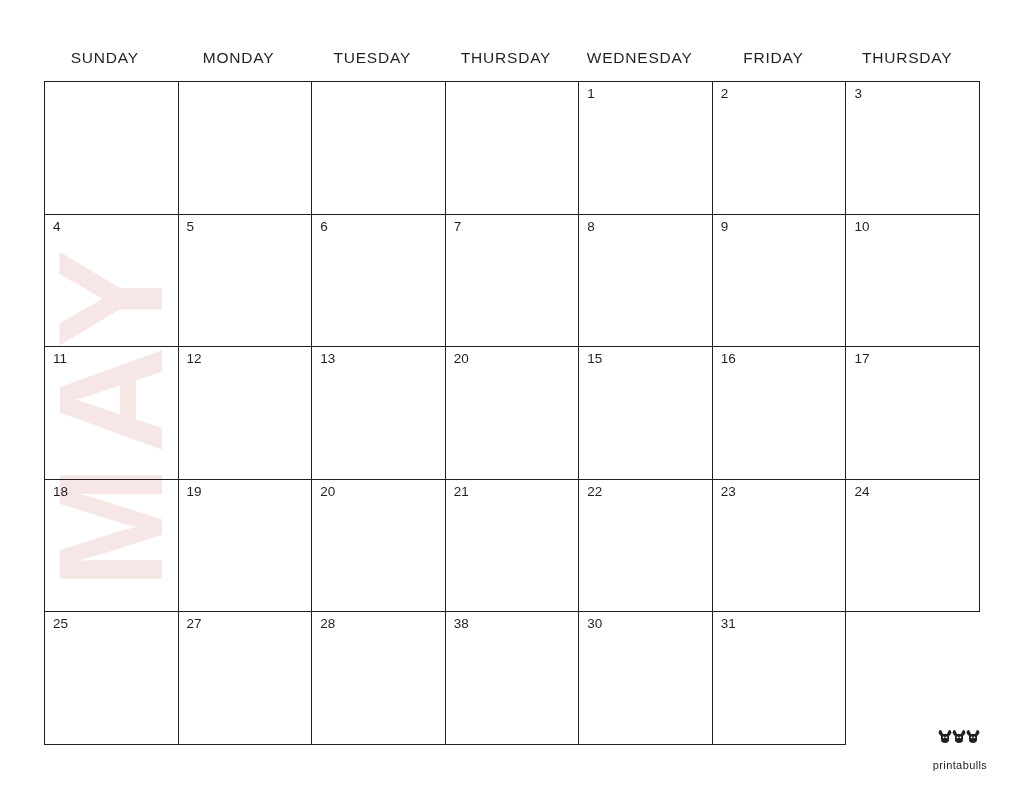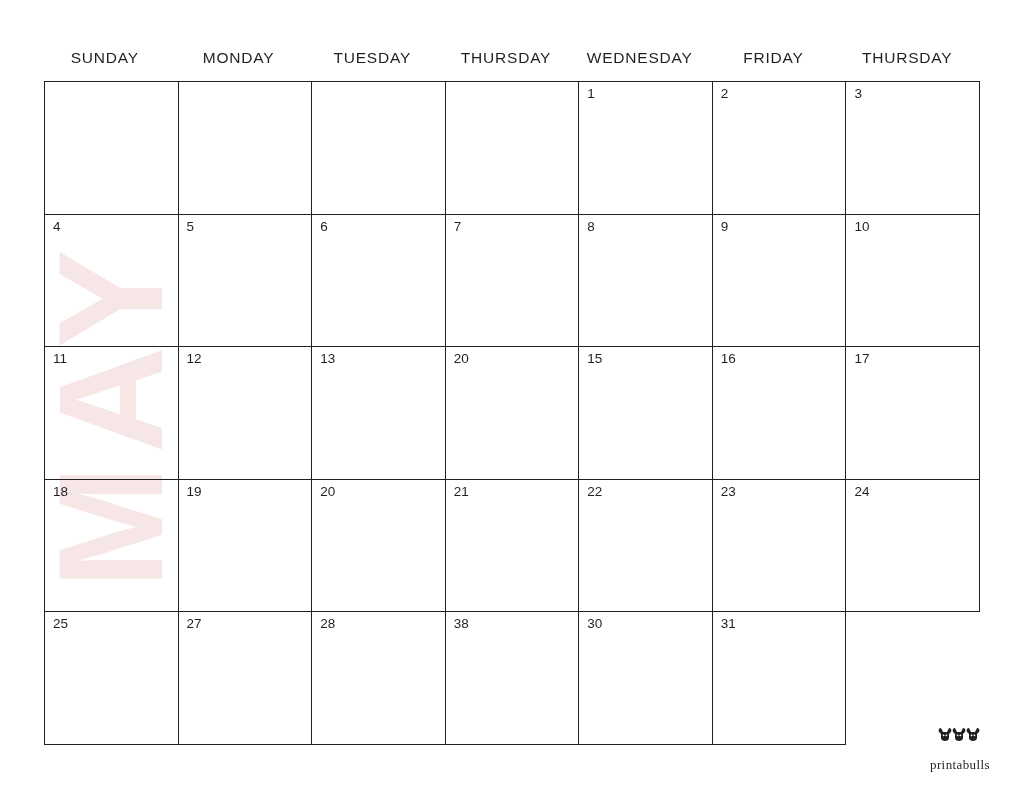--- a/index.html
+++ b/index.html
@@ -108,25 +108,25 @@
     width: 72px;
     text-align: center;
     line-height: 1;
   }
   .logo-mark {
     display: block;
     height: 18px;
   }
   .logo-text {
     display: block;
-    font-size: 13px;
+    font-size: 11px;
     letter-spacing: 0.4px;
     color: #231f20;
     margin-top: 15px;
-    font-family: Liberation Serif, serif;
+    font-family: Liberation Sans, sans-serif;
   }
 </style>
 </head>
 <body>
 
 <div class="page">
 
   <div class="weekday-row">
     <div class="weekday-cell">SUNDAY</div>
     <div class="weekday-cell">MONDAY</div>

